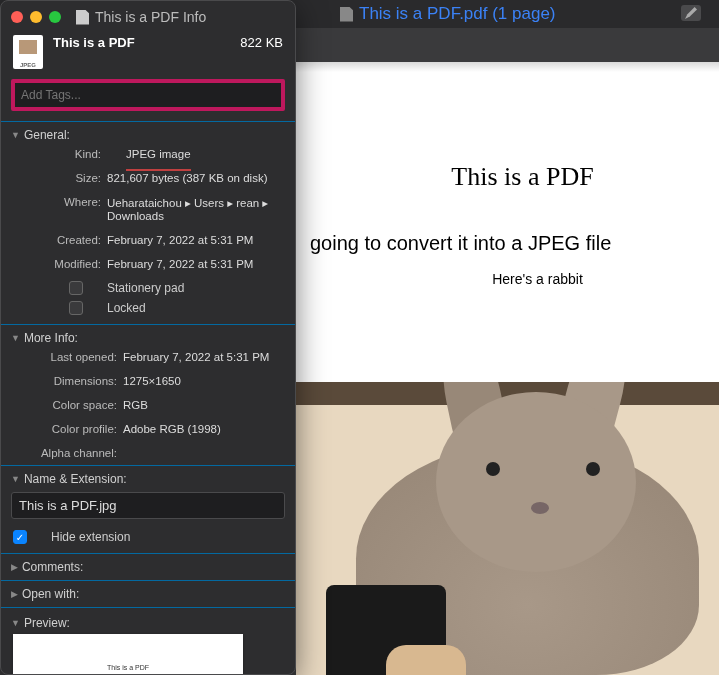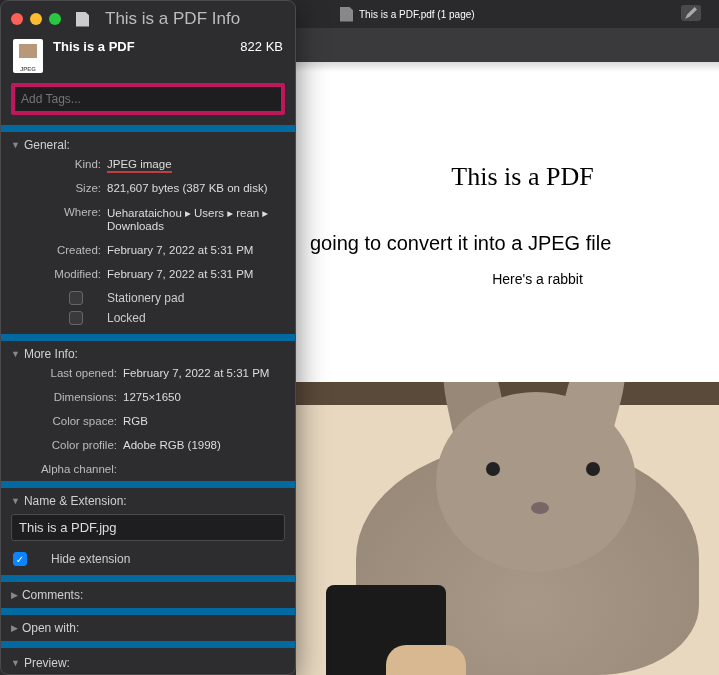--- a/index.html
+++ b/index.html
@@ -1,51 +1,51 @@
 <!DOCTYPE html>
 <html><head>
 <meta charset="utf-8">
 <style>
 * { margin: 0; padding: 0; box-sizing: border-box; font-family: -apple-system, "Helvetica Neue", Arial, sans-serif; }
 body { width: 719px; height: 675px; background: #3a3a3c; overflow: hidden; position: relative; }
 
 
 .topbar { position: absolute; top: 0; left: 0; right: 0; height: 28px; background: #2a2a2c; display: flex; align-items: center; padding-left: 340px; }
-.topbar .tab { display: flex; align-items: center; gap: 6px; color: #ffffff; font-size: 10px; }
+.topbar .tab { display: flex; align-items: center; gap: 6px; color: #3b82f6; font-size: 17px; }
 .topbar .edit { position: absolute; right: 18px; top: 5px; width: 20px; height: 16px; background: #4a4a4c; border-radius: 3px; display: flex; align-items: center; justify-content: center; }
 
 
 .info { position: absolute; top: 0; left: 0; width: 296px; height: 675px; background: #2d2d2f; color: #c8c8c8; font-size: 12px; box-shadow: 0 8px 30px rgba(0,0,0,.5); border: 1px solid #4a4a4c; border-radius: 8px; overflow: hidden; }
 .traffic { display: flex; gap: 7px; padding: 8px 10px 0 10px; align-items: center; }
 .dot { width: 12px; height: 12px; border-radius: 50%; }
 .dot.red { background: #ff5f57; } .dot.yel { background: #febc2e; } .dot.grn { background: #28c840; }
-.winTitle { display: flex; align-items: center; gap: 16px; color: #bcbcbc; font-size: 17px; margin-left: 8px; }
+.winTitle { display: flex; align-items: center; gap: 6px; color: #bcbcbc; font-size: 14px; margin-left: 8px; }
 
 .head { display: flex; padding: 10px 12px 6px 12px; align-items: flex-start; gap: 10px; }
 .thumb { width: 30px; height: 34px; background: #fff; position: relative; border-radius: 2px; display:flex; flex-direction:column; align-items:center; justify-content:flex-end;}
 .thumb .lbl { font-size: 6px; color:#666; margin-bottom:1px; font-weight:bold;}
 .thumb .mini { width:18px; height:14px; background:#b89878; margin-bottom:8px;}
 .headTxt { flex: 1; }
 .fname { color: #fff; font-weight: 600; font-size: 13px; }
 .mod { color: #999; font-size: 11px; }
 .size { color: #fff; font-size: 13px; font-weight: 500; }
 
 .tags { margin: 4px 10px 10px 10px; }
 .tags input { width: 100%; background: #1e1e20; border: 4px solid #be185d; color: #888; padding: 5px 6px; font-size: 12px; border-radius: 2px; }
 
-.sect { border-top: 7px solid #0369a1; padding: 6px 10px; }
+.sect { border-top: 1px solid #0369a1; padding: 6px 10px; }
 .sectHead { display: flex; align-items: center; gap: 4px; color: #d0d0d0; font-size: 12px; cursor: default; }
 .tri { font-size: 9px; color: #888; }
 .tri.right::before { content: "▶"; }
 .tri.down::before { content: "▼"; }
 
 .kv { display: grid; grid-template-columns: 88px 1fr; gap: 12px 6px; padding: 6px 0 0 2px; font-size: 11.5px; }
 .kv .k { text-align: right; color: #bbb; }
 .kv .v { color: #ddd; }
-.underline { border-bottom: 2px solid #c04040; padding-bottom:1px;}
+.underline { border-bottom: 2px solid #c04040; padding-bottom:9px;margin-left:19px;}
 
 .chk { display: flex; align-items: center; gap: 24px; padding: 3px 0 3px 58px; font-size: 12px; color: #ccc; }
 .chkbox { width: 14px; height: 14px; border: 1px solid #666; border-radius: 3px; background: #3a3a3c; display:flex; align-items:center; justify-content:center;}
 .chkbox.on { background: #0a84ff; border-color:#0a84ff; color:#fff; font-size:10px;}
 
 .nameInput { width: 100%; background: #1e1e20; border: 1px solid #4a4a4c; color: #ddd; padding: 5px 7px; font-size: 13px; margin: 6px 0 8px 0; border-radius: 3px;}
 
 .preview { padding: 8px 10px; }
 .prevDoc { background:#fff; width: 230px; height: 160px; margin: 4px 2px; padding: 30px 10px 0 10px; text-align:center; color:#333; box-shadow: 0 1px 3px rgba(0,0,0,.3);}
 .prevDoc .t1 { font-size: 7px; margin-bottom: 12px;}

